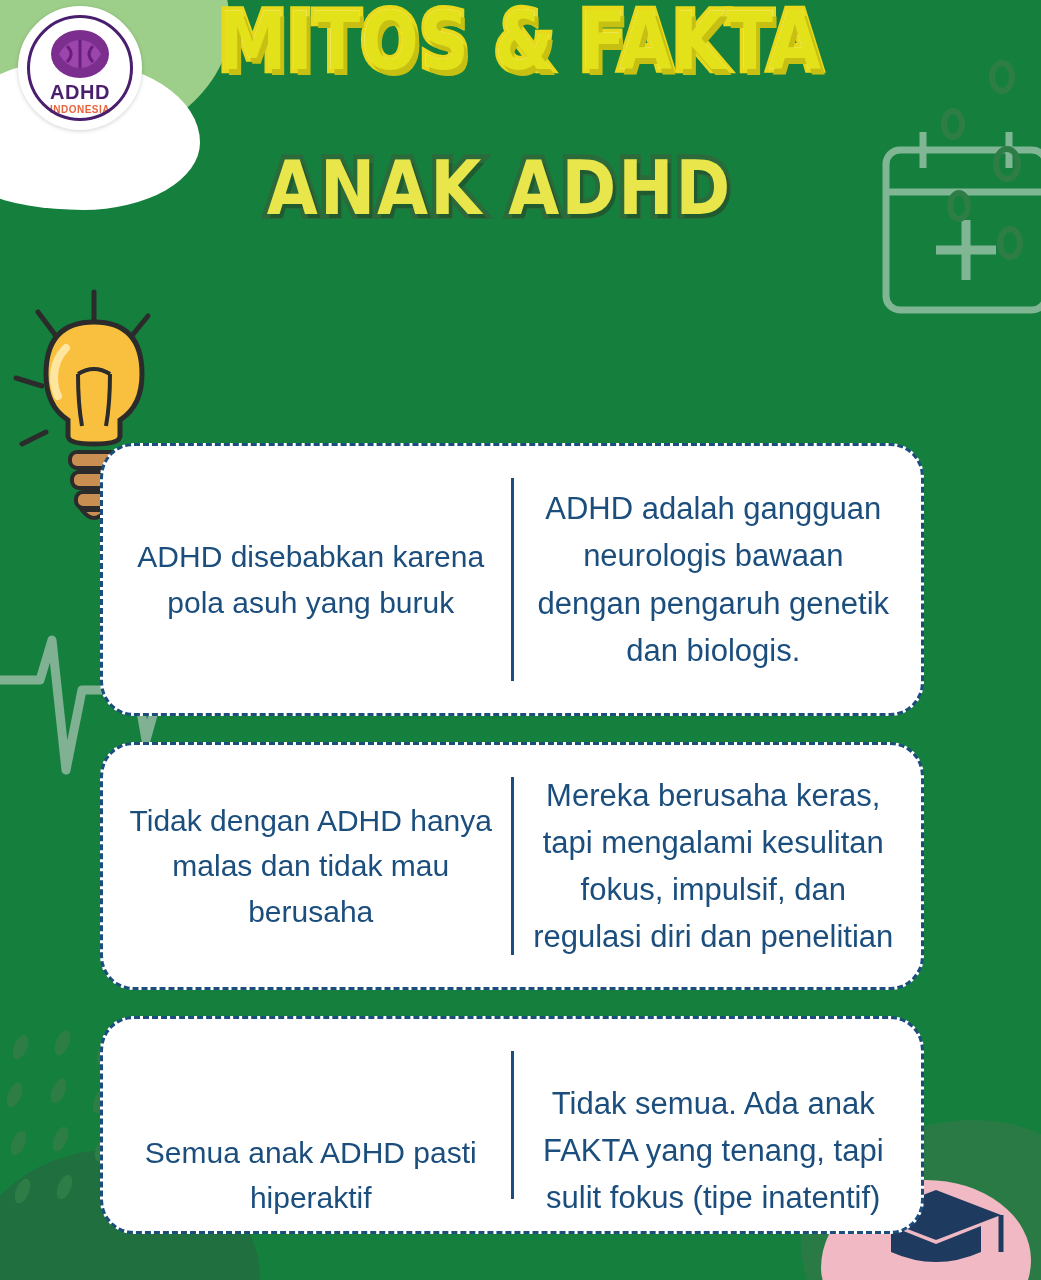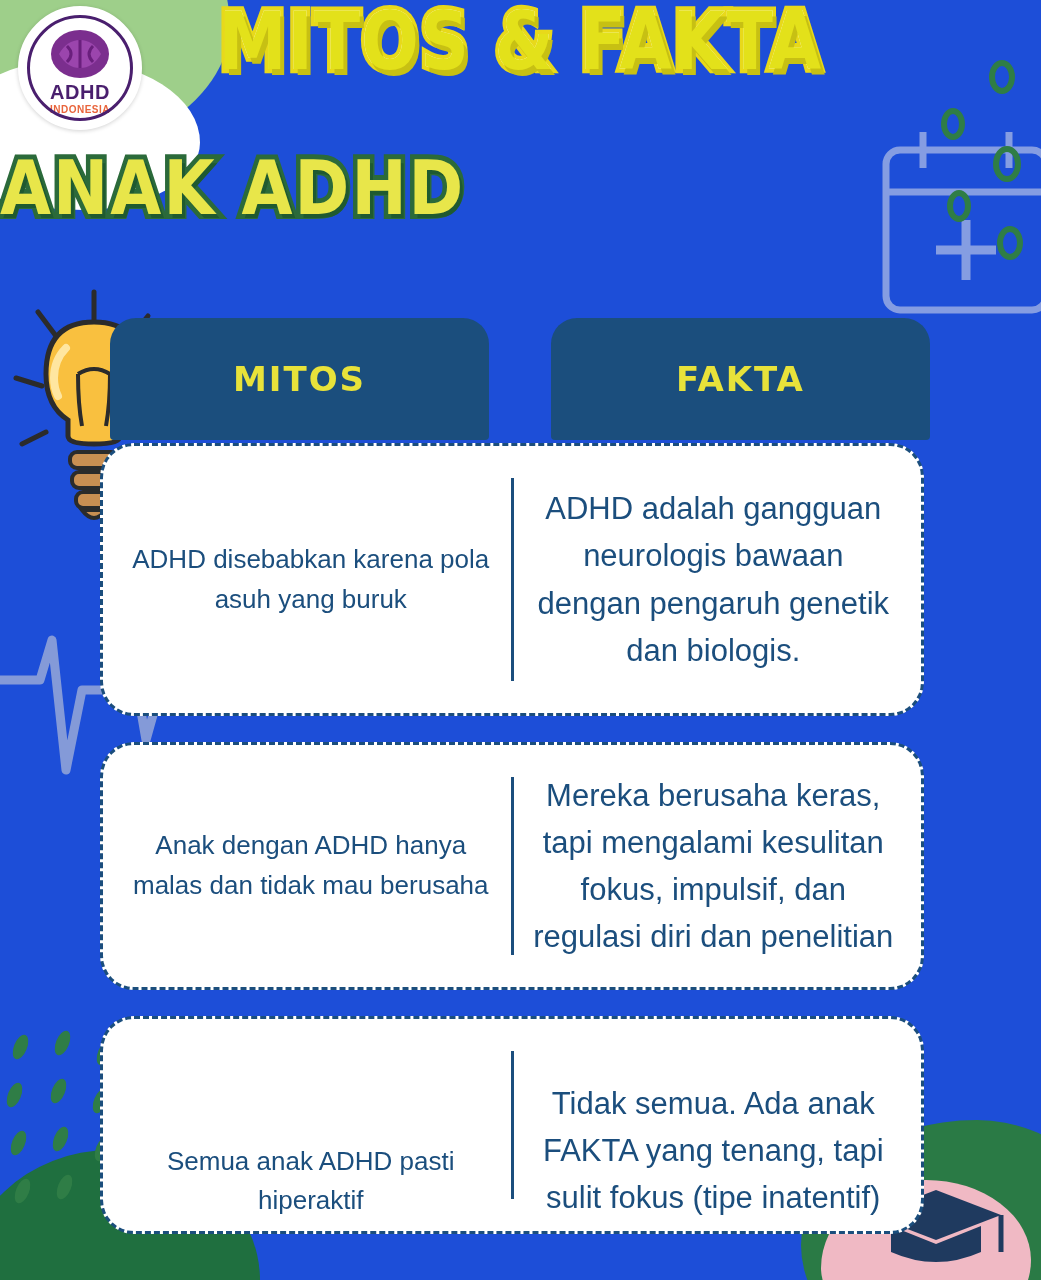--- a/index.html
+++ b/index.html
@@ -7,21 +7,21 @@
     width: 1041px;
     height: 1280px;
     overflow: hidden;
     font-family: "Liberation Sans", sans-serif;
     background: #ffffff;
   }
   #page {
     position: relative;
     width: 1041px;
     height: 1280px;
-    background: #1d4ed8;
+    background: #15803d;
     overflow: hidden;
   }
 
   
   .blob-green-tl {
     position: absolute;
     left: -170px; top: -120px;
     width: 400px; height: 290px;
     background: #9ecf8a;
     border-radius: 55% 45% 60% 40% / 55% 50% 50% 45%;
@@ -164,20 +164,21 @@
       0 0 0 #fff;
   }
   .title-main span {
     display: inline-block;
     transform: scaleY(1.18);
   }
   .title-sub {
     position: absolute;
     left: 0; top: 150px;
     width: 999px;
+    text-align: center;
     z-index: 4;
     font-family: "DejaVu Sans", sans-serif;
     font-weight: bold;
     font-size: 66px;
     letter-spacing: 2px;
     color: #e8e64a;
     -webkit-text-stroke: 9px #2b6a3a;
     paint-order: stroke fill;
     text-shadow: 3px 4px 0 #1f5a30;
   }
@@ -236,21 +237,21 @@
     padding: 10px 12px;
   }
   .row.r1 { height: 273px; }
   .row.r2 { height: 248px; }
   .row.r3 { height: 218px; align-items: flex-end; }
   .cell {
     flex: 1;
     text-align: center;
     color: #1b4e7d;
     font-family: "Liberation Sans", sans-serif;
-    font-size: 26px;
+    font-size: 30px;
     line-height: 1.52;
     padding: 0 10px;
   }
   .cell.fact { font-size: 31px; }
   .divider {
     width: 3px;
     background: #1b4e7d;
     align-self: stretch;
     margin: 22px 4px;
     flex: 0 0 3px;
@@ -337,35 +338,31 @@
     <path d="M58 66 q-12 12 -12 30 q0 10 4 18" stroke="#ffe6a0" stroke-width="8" fill="none" stroke-linecap="round"></path>
     <path d="M70 92 q16 -10 32 0 M70 92 q0 30 4 52 M102 92 q0 30 -4 52" stroke="#2b2b2b" stroke-width="4" fill="none"></path>
     <g fill="#c98f52" stroke="#2b2b2b" stroke-width="4">
       <rect x="62" y="170" width="48" height="16" rx="7"></rect>
       <rect x="64" y="190" width="44" height="16" rx="7"></rect>
       <rect x="68" y="210" width="36" height="16" rx="7"></rect>
       <path d="M74 228 q12 16 24 0 Z"></path>
     </g>
   </svg>
 
-  <div class="head-row">
-    <div class="head-pill">MITOS</div>
-    <div class="head-pill">FAKTA</div>
-  </div>
 
   <div class="rows">
 
     <div class="row r1">
       <div class="cell myth">ADHD disebabkan karena pola asuh yang buruk</div>
       <div class="divider"></div>
       <div class="cell fact">ADHD adalah gangguan neurologis bawaan dengan pengaruh genetik dan biologis.</div>
     </div>
 
     <div class="row r2">
-      <div class="cell myth">Anak dengan ADHD hanya malas dan tidak mau berusaha</div>
+      <div class="cell myth">Tidak dengan ADHD hanya malas dan tidak mau berusaha</div>
       <div class="divider"></div>
       <div class="cell fact">Mereka berusaha keras, tapi mengalami kesulitan fokus, impulsif, dan regulasi diri dan penelitian</div>
     </div>
 
     <div class="row r3">
       <div class="cell myth">Semua anak ADHD pasti hiperaktif</div>
       <div class="divider"></div>
       <div class="cell fact">Tidak semua. Ada anak FAKTA yang tenang, tapi sulit fokus (tipe inatentif)</div>
     </div>
 

